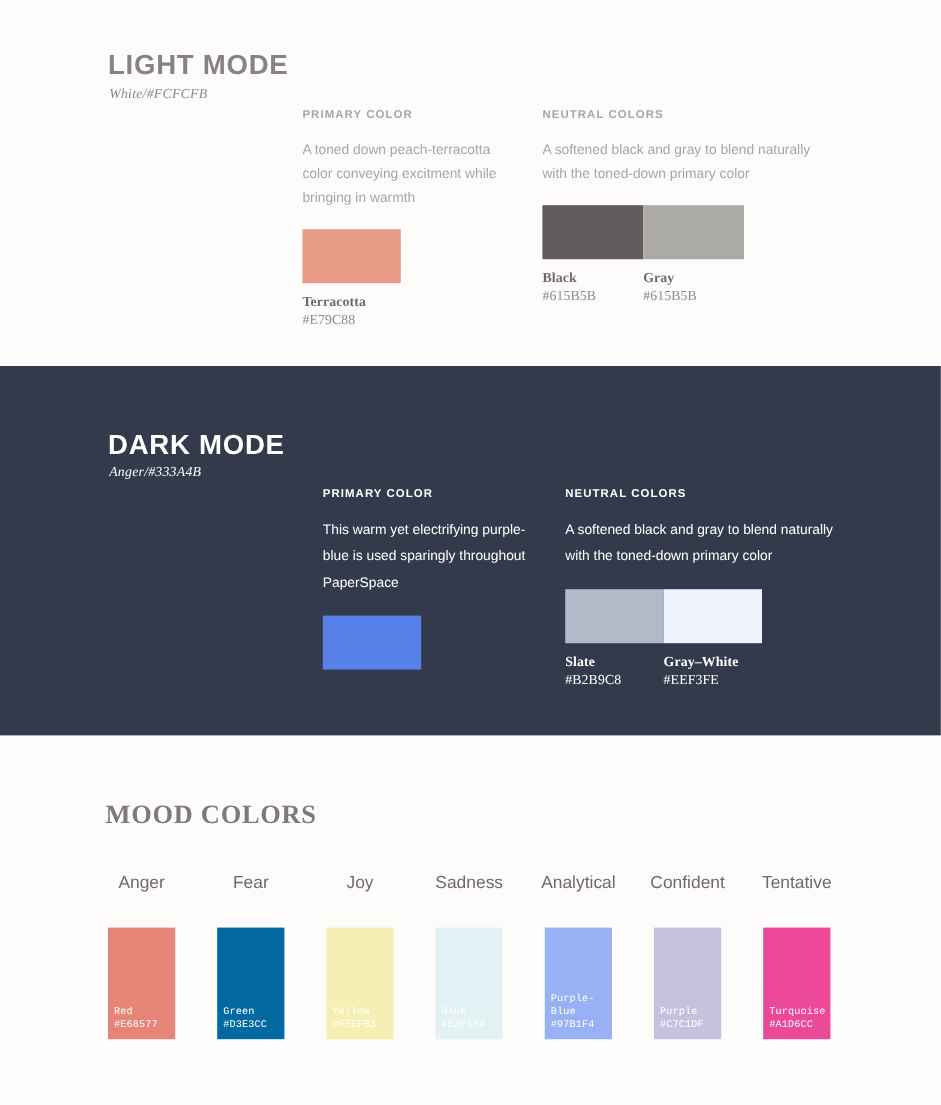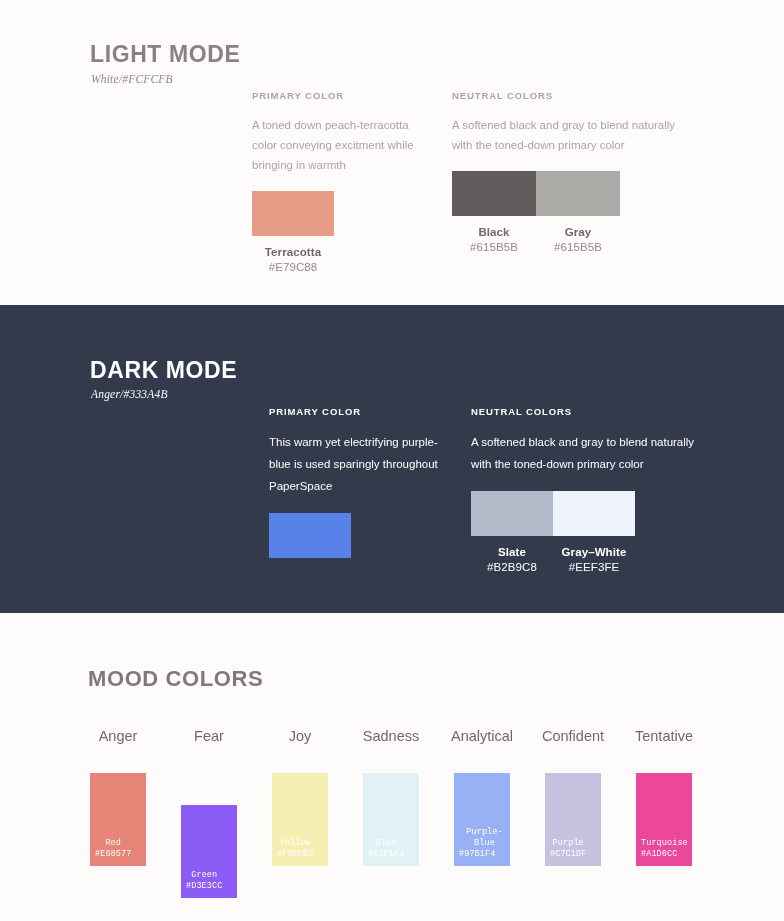--- a/index.html
+++ b/index.html
@@ -83,21 +83,21 @@
   }
 
   .mood-title {
     position: absolute;
     left: 88px;
     top: 666px;
     font-size: 22px;
     font-weight: bold;
     color: #7e7a79;
     letter-spacing: 0.6px;
-    font-family: Liberation Sans, sans-serif;
+    font-family: Liberation Serif, serif;
   }
 
   
   .col {
     position: absolute;
   }
   .col-head {
     font-size: 9.5px;
     font-weight: bold;
     letter-spacing: 0.9px;
@@ -121,24 +121,23 @@
     margin-top: 16px;
   }
   .swatch-box {
     height: 45px;
   }
   .swatch-labels {
     display: flex;
     margin-top: 9px;
   }
   .swatch-label {
-    font-family: Liberation Sans, sans-serif;
+    font-family: Liberation Serif, serif;
     font-size: 11.5px;
     line-height: 15px;
-    text-align: center;
   }
   .swatch-label .nm {
     display: block;
     font-weight: bold;
     letter-spacing: 0.1px;
   }
   .swatch-label .hx {
     display: block;
     letter-spacing: 0.1px;
   }
@@ -187,21 +186,21 @@
   .mood-meta {
     position: absolute;
     left: 5px;
     bottom: 6px;
     font-family: "Liberation Mono", monospace;
     font-size: 8.5px;
     line-height: 11px;
     color: #ffffff;
     letter-spacing: 0.1px;
   }
-  .mood-meta .mnm { display: block; text-align: center; }
+  .mood-meta .mnm { display: block; }
   .mood-meta .mhx { display: block; }
 </style>
 </head>
 <body>
 
 <div class="page">
 
   <div class="section-light">
 
     <div class="mode-title light">LIGHT MODE</div>
@@ -284,21 +283,21 @@
       <div class="mood-swatch" style="background:#E68577;">
         <div class="mood-meta">
           <span class="mnm">Red</span>
           <span class="mhx">#E68577</span>
         </div>
       </div>
     </div>
 
     <div class="mood-col" style="left:91px;">
       <div class="mood-name">Fear</div>
-      <div class="mood-swatch" style="background:#8b5cf6;margin-top:32px;">
+      <div class="mood-swatch" style="background:#0369a1;">
         <div class="mood-meta">
           <span class="mnm">Green</span>
           <span class="mhx">#D3E3CC</span>
         </div>
       </div>
     </div>
 
     <div class="mood-col" style="left:182px;">
       <div class="mood-name">Joy</div>
       <div class="mood-swatch" style="background:#F5EFB3;">

